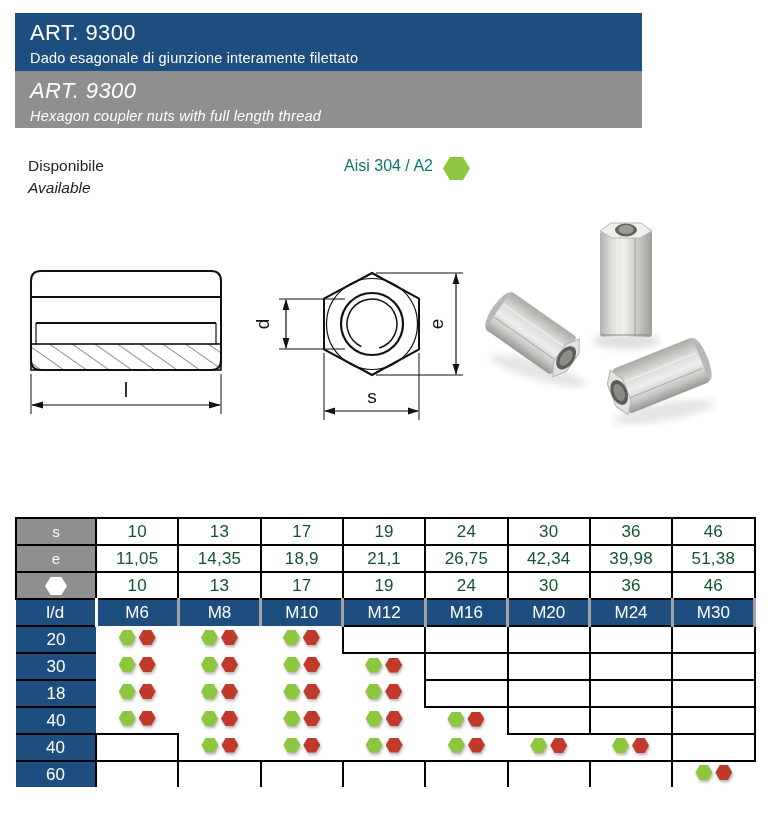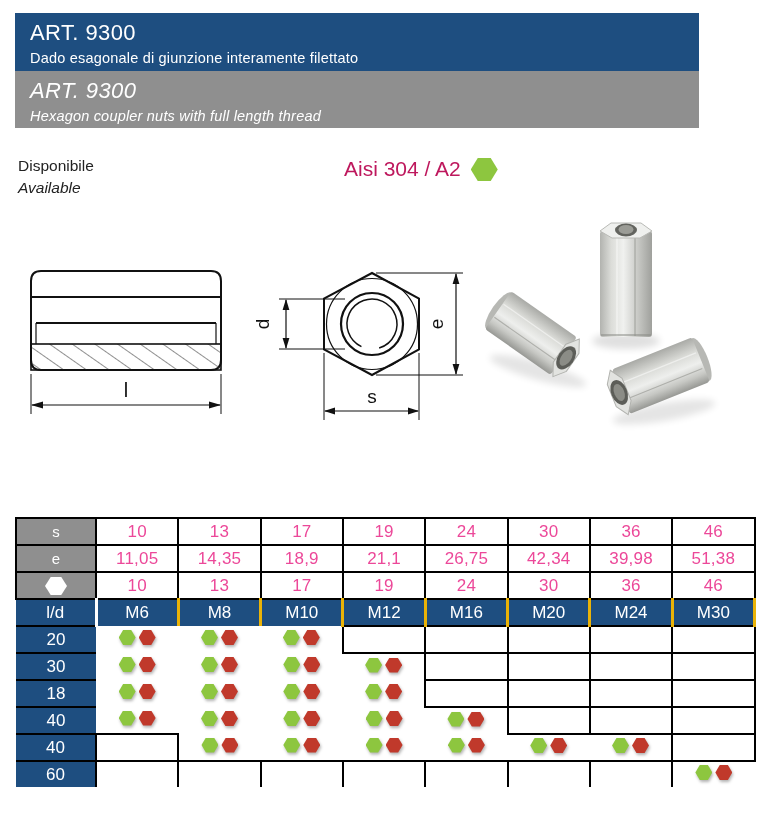--- a/index.html
+++ b/index.html
@@ -3,30 +3,30 @@
 <meta charset="utf-8">
 <style>
   :root{
     --blue:#1e4e80; --gray:#8f8f8f; --green:#8dc63f; --red:#c0392b; --ink:#1a1a1a;
   }
   html,body{margin:0;padding:0;background:#fff;}
   #page{position:relative;width:771px;height:814px;background:#ffffff;overflow:hidden;
         font-family:"Liberation Sans",sans-serif;color:var(--ink);}
 
   
-  .bar{position:absolute;left:15px;width:684px;box-sizing:border-box;padding:7px 13px 0 15px;color:#fff;}
+  .bar{position:absolute;left:15px;width:627px;box-sizing:border-box;padding:7px 13px 0 15px;color:#fff;}
   .bar-blue{top:13px;height:58px;background:var(--blue);}
   .bar-gray{top:71px;height:57px;background:var(--gray);font-style:italic;}
   .bar .t1{font-size:22px;letter-spacing:.4px;line-height:1.15;}
   .bar .t2{font-size:14.5px;margin-top:5px;letter-spacing:.2px;}
 
   
-  .avail-block{position:absolute;left:18px;top:155px;font-size:15.5px;line-height:1.45;color:#222;}
+  .avail-block{position:absolute;left:28px;top:155px;font-size:15.5px;line-height:1.45;color:#222;}
   .avail-block .en{font-style:italic;}
-  .legend-item{position:absolute;display:flex;align-items:flex-end;gap:10px;font-size:21px;color:#be185d;}
+  .legend-item{position:absolute;display:flex;align-items:flex-start;gap:10px;font-size:16px;color:#0f766e;}
   #legend-304{left:344px;top:157px;}
   #legend-316{left:592px;top:157px;}
 
   
   .hx{display:inline-block;clip-path:polygon(26% 0,74% 0,100% 50%,74% 100%,26% 100%,0 50%);}
   .hx-lg{width:27px;height:23px;}
   .hx-sm{width:17px;height:15px;}
   .hx-w{width:22px;height:18px;background:#fff;vertical-align:middle;}
   .hx.g{background:var(--green);}
   .hx.r{background:var(--red);}
@@ -34,22 +34,22 @@
         filter:drop-shadow(1px 2px 1.5px rgba(0,0,0,.30));}
   .shadowed{filter:drop-shadow(1px 2px 2px rgba(0,0,0,.30));}
 
   
   .abs{position:absolute;}
 
   
   #spec-table{position:absolute;left:15px;top:517px;width:741px;border-collapse:collapse;table-layout:fixed;}
   #spec-table td{height:25px;padding:0;text-align:center;vertical-align:middle;overflow:hidden;}
   td.g-label{background:var(--gray);color:#fff;border:2px solid #000;font-size:15px;}
-  td.val{border:2px solid #000;font-size:17px;color:#ec4899;background:#fff;letter-spacing:.2px;}
-  td.thread{background:var(--blue);color:#fff;border-left:3px solid #fff;border-right:3px solid #eab308;font-size:17px;}
+  td.val{border:2px solid #000;font-size:17px;color:#14532d;background:#fff;letter-spacing:.2px;}
+  td.thread{background:var(--blue);color:#fff;border-left:3px solid #fff;border-right:3px solid #a3a3a3;font-size:17px;}
   td.ld-label{background:var(--blue);color:#fff;border-top:2px solid #000;border-right:3px solid #fff;font-size:17px;}
   td.b-label{background:var(--blue);color:#fff;border-top:2px solid #000;font-size:17px;}
   td.cell{background:#fff;}
   td.cell.empty{border:2px solid #000;}
   td.cell.empty.last{border-bottom:none;}
 </style>
 </head>
 <body>
 
 <div id="page">

